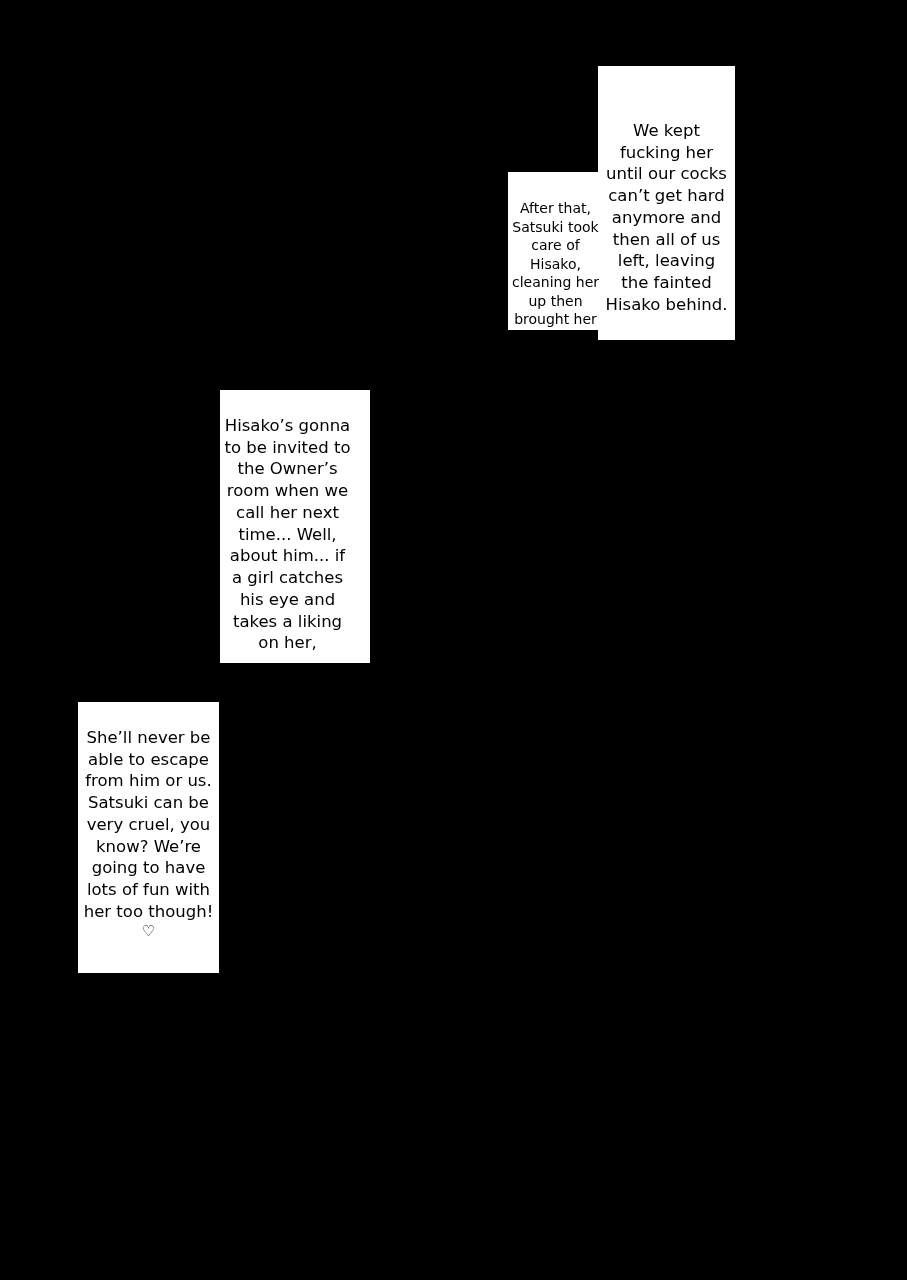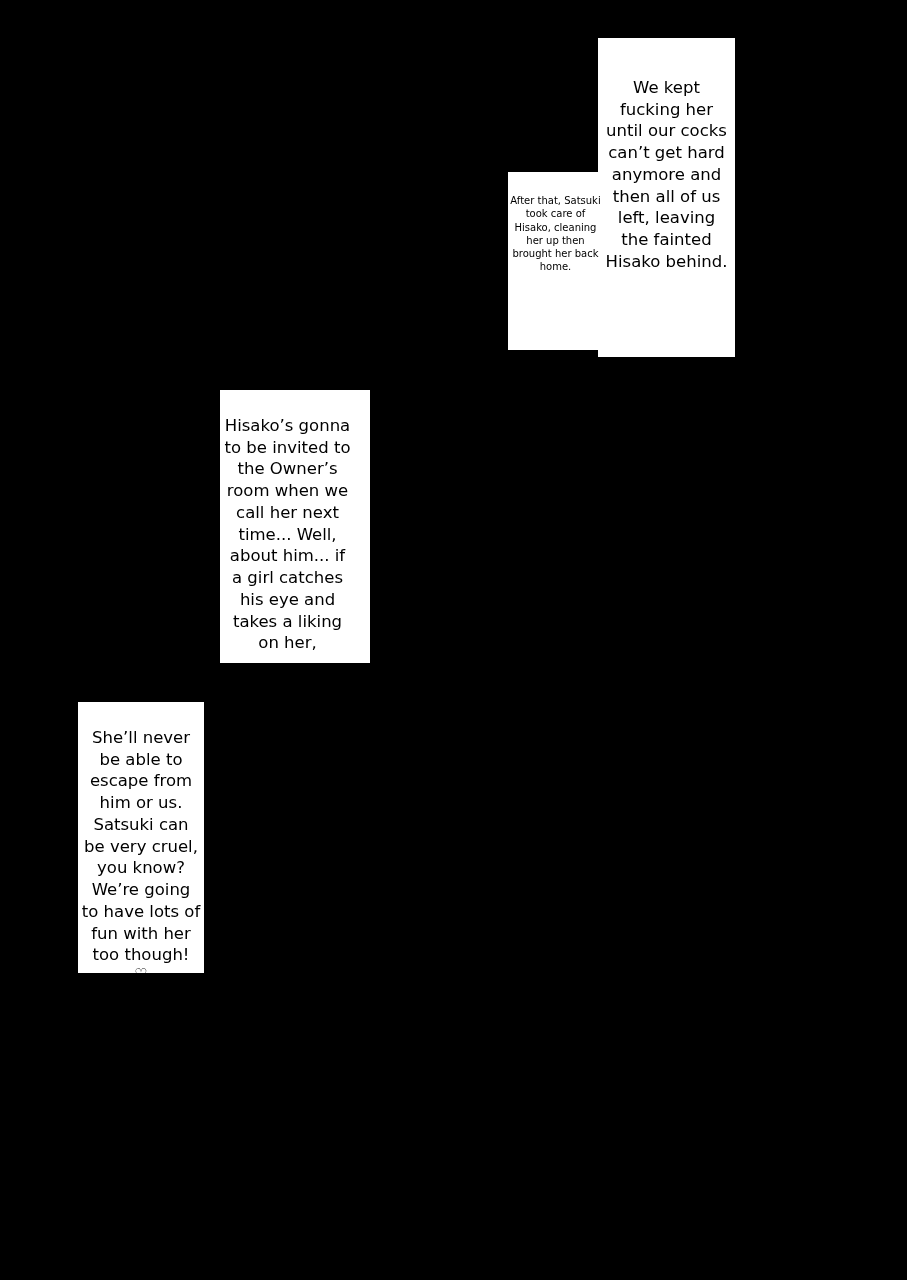--- a/index.html
+++ b/index.html
@@ -20,47 +20,47 @@
     background: #ffffff;
     color: #000000;
     text-align: center;
     font-family: "DejaVu Sans", sans-serif;
     line-height: 1.32;
     box-sizing: border-box;
     white-space: pre-line;
   }
   .bubble-1 {
     left: 598px;
-    top: 38px;
+    top: 66px;
     width: 137px;
-    height: 319px;
-    padding: 17px 4px 0 4px;
+    height: 274px;
+    padding: 32px 4px 0 4px;
     font-size: 16.5px;
   }
   .bubble-2 {
     left: 508px;
     top: 172px;
     width: 95px;
-    height: 178px;
+    height: 158px;
     padding: 9px 2px 0 2px;
-    font-size: 10px;
+    font-size: 14px;
     text-align: center;
   }
   .bubble-3 {
     left: 220px;
     top: 390px;
     width: 150px;
     height: 273px;
     padding: 3px 18px 0 3px;
     font-size: 16.5px;
   }
   .bubble-4 {
     left: 78px;
     top: 702px;
-    width: 126px;
+    width: 141px;
     height: 271px;
     padding: 3px 3px 0 3px;
     font-size: 16.5px;
   }
   .heart {
     display: block;
     font-size: 15px;
     line-height: 1.1;
   }
 </style>

